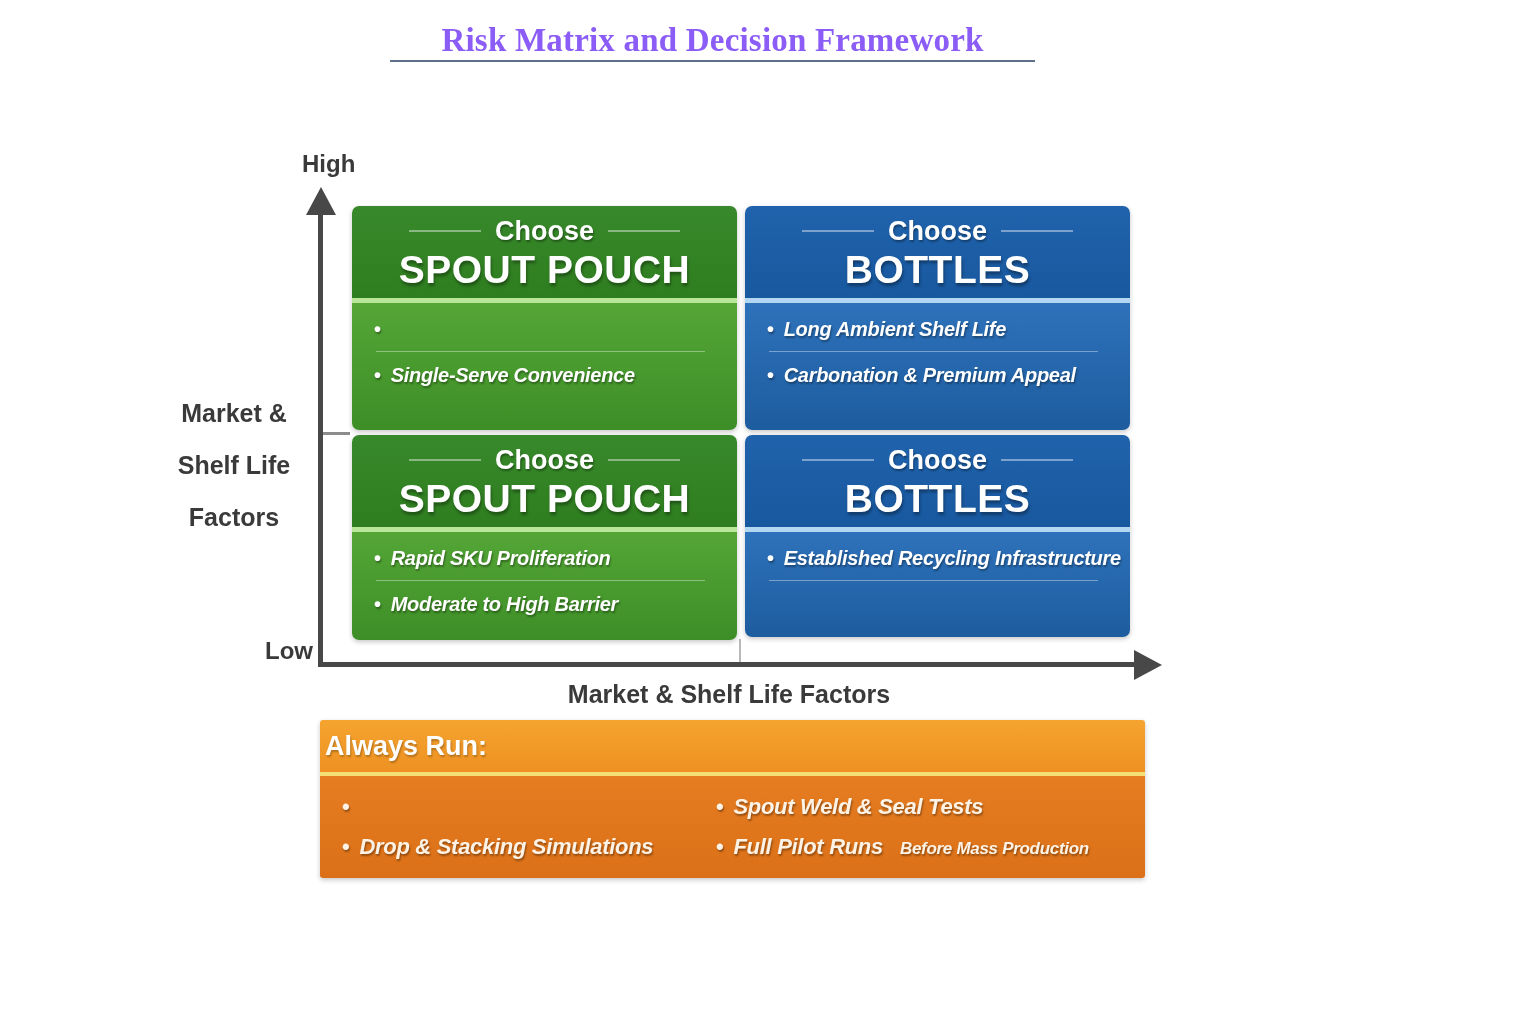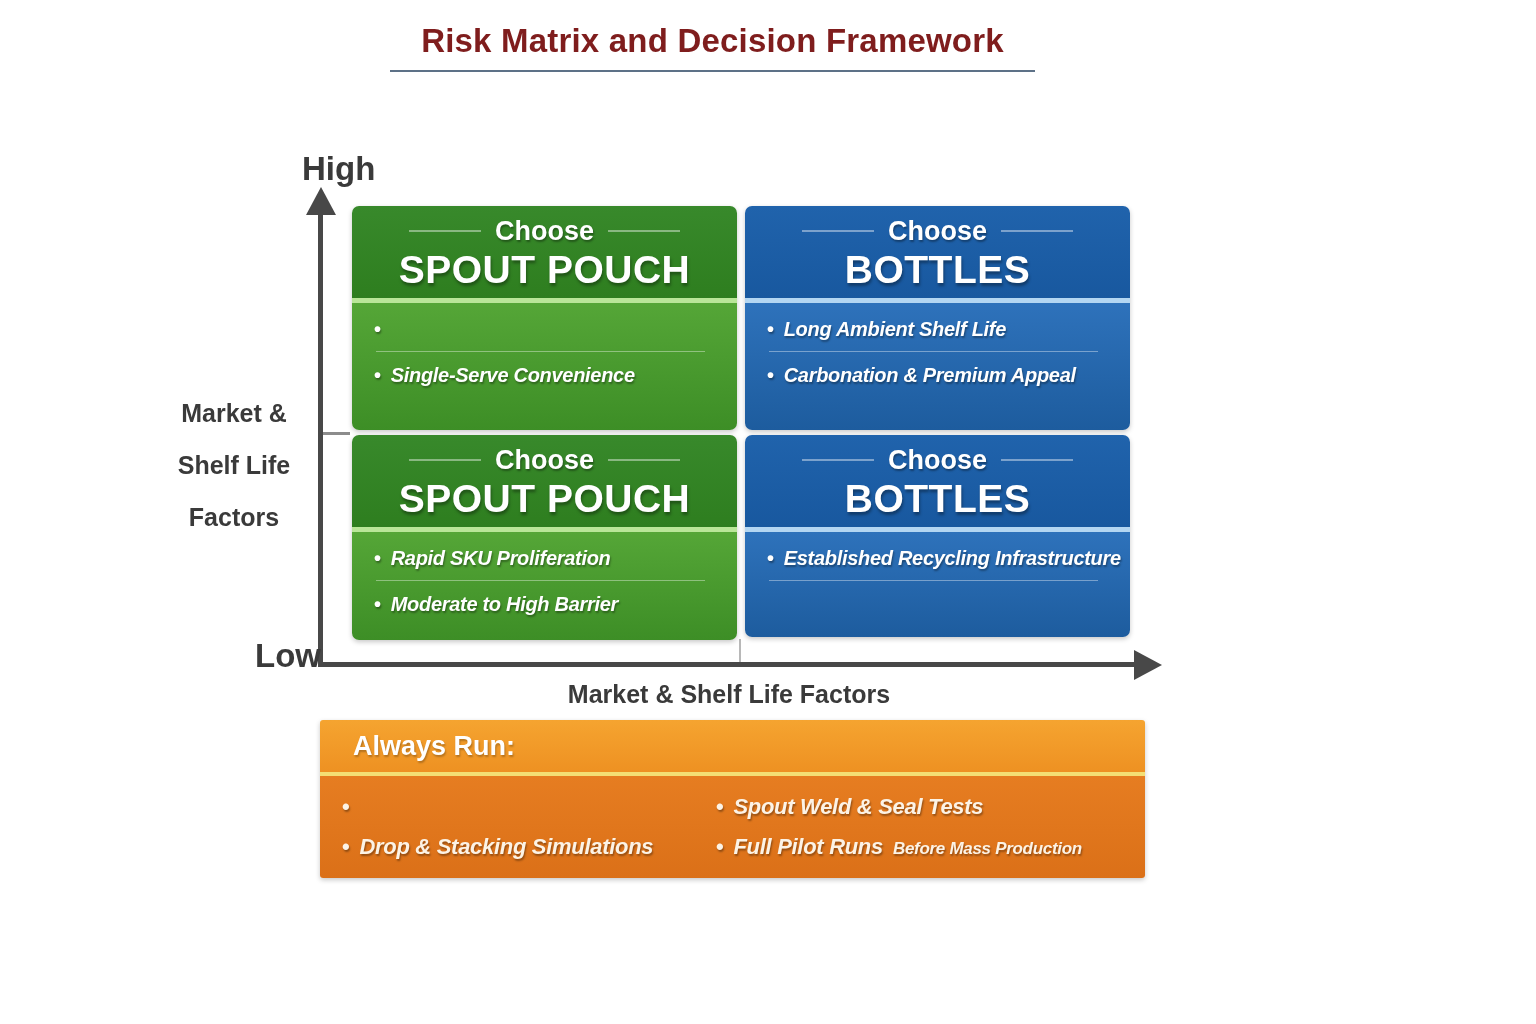--- a/index.html
+++ b/index.html
@@ -2,38 +2,38 @@
 <html><head>
 <meta charset="utf-8">
 <style>
   * { margin: 0; padding: 0; box-sizing: border-box; }
   html,body { width: 1536px; height: 1024px; background: #ffffff; }
   body { font-family: "Liberation Sans", sans-serif; overflow: hidden; }
   .canvas { position: relative; width: 1536px; height: 1024px; background: #ffffff; }
 
   
   .title-block { position: absolute; left: 390px; top: 22px; width: 645px; text-align: center; }
-  .page-title { font-size: 33px; font-weight: 700; color: #7f1d1d; letter-spacing: .2px;
-                padding-bottom: 10px; border-bottom: 2px solid #5d7187; }
+  .page-title { font-size: 33px; font-weight: 700; color: #8b5cf6; letter-spacing: .2px;
+                padding-bottom: 1px; border-bottom: 2px solid #5d7187; font-family: Liberation Serif, serif; }
   .subtitle { margin-top: 10px; font-size: 25px; font-style: italic; color: #8d8d8d; }
 
   
   .axis-line { position: absolute; background: #484848; }
   .axis-y { left: 318px; top: 206px; width: 5px; height: 460px; }
   .axis-x { left: 318px; top: 662px; width: 822px; height: 5px; }
   .arrow-up { position: absolute; left: 306px; top: 187px; width: 0; height: 0;
               border-left: 15px solid transparent; border-right: 15px solid transparent;
               border-bottom: 28px solid #484848; }
   .arrow-right { position: absolute; left: 1134px; top: 650px; width: 0; height: 0;
               border-top: 15px solid transparent; border-bottom: 15px solid transparent;
               border-left: 28px solid #484848; }
   .tick-y { position: absolute; left: 323px; top: 432px; width: 27px; height: 3px; background: #8c8c8c; }
   .tick-x { position: absolute; left: 739px; top: 639px; width: 2px; height: 23px; background: #b8b8b8; }
 
-  .axis-text { position: absolute; font-weight: 700; color: #3a3a3a; font-size: 33px; }
+  .axis-text { position: absolute; font-weight: 700; color: #3a3a3a; font-size: 24px; }
   .label-high { left: 302px; top: 150px; }
   .label-low  { left: 255px; top: 637px; width: 58px; text-align: right; }
   .label-y { left: 150px; top: 387px; width: 168px; text-align: center;
              white-space: pre-line; line-height: 52px; font-size: 25px; }
   .label-x { left: 318px; top: 680px; width: 822px; text-align: center; font-size: 25px; }
 
   
   .quadrant { position: absolute; border-radius: 7px; overflow: hidden;
               box-shadow: 0 2px 5px rgba(0,0,0,.22), inset 0 1px 0 rgba(255,255,255,.25); }
   .q-tl { left: 352px; top: 206px; width: 385px; height: 224px; }
@@ -63,29 +63,29 @@
   .bullet { display: flex; align-items: baseline; gap: 10px; white-space: nowrap;
             font-style: italic; font-weight: 700; font-size: 20px; letter-spacing: -.3px;
             color: #ffffff; text-shadow: 1px 2px 2px rgba(0,0,0,.35); }
   .marker { font-style: normal; }
   .b-div { height: 1px; width: 96%; background: rgba(255,255,255,.38); margin: 10px 2px 12px; }
 
   
   .always { position: absolute; left: 320px; top: 720px; width: 825px; height: 158px;
             border-radius: 3px; overflow: hidden; box-shadow: 0 2px 5px rgba(0,0,0,.22); }
   .a-header { height: 52px; background: linear-gradient(180deg,#f5a430,#ee9122);
-              display: flex; align-items: center; padding-left: 33px;
+              display: flex; align-items: center; padding-left: 5px;
               font-size: 27px; font-weight: 700; color: #ffffff;
               text-shadow: 1px 2px 2px rgba(0,0,0,.25); }
   .a-sep { height: 4px; background: #f4df74; }
   .a-body { height: 102px; background: linear-gradient(180deg,#e67d21,#db7018);
             display: grid; grid-template-columns: 1fr 1.12fr; align-content: center;
             row-gap: 14px; padding: 8px 10px 8px 22px; }
   .a-body .bullet { font-size: 22px; color: #fcf3e6; }
-  .suffix { font-size: 17px; }
+  .suffix { font-size: 17px; margin-left: 7px; }
 </style>
 </head>
 <body>
 
 <div class="canvas">
 
   <div class="title-block">
     <div class="page-title">Risk Matrix and Decision Framework</div>
   </div>
 

